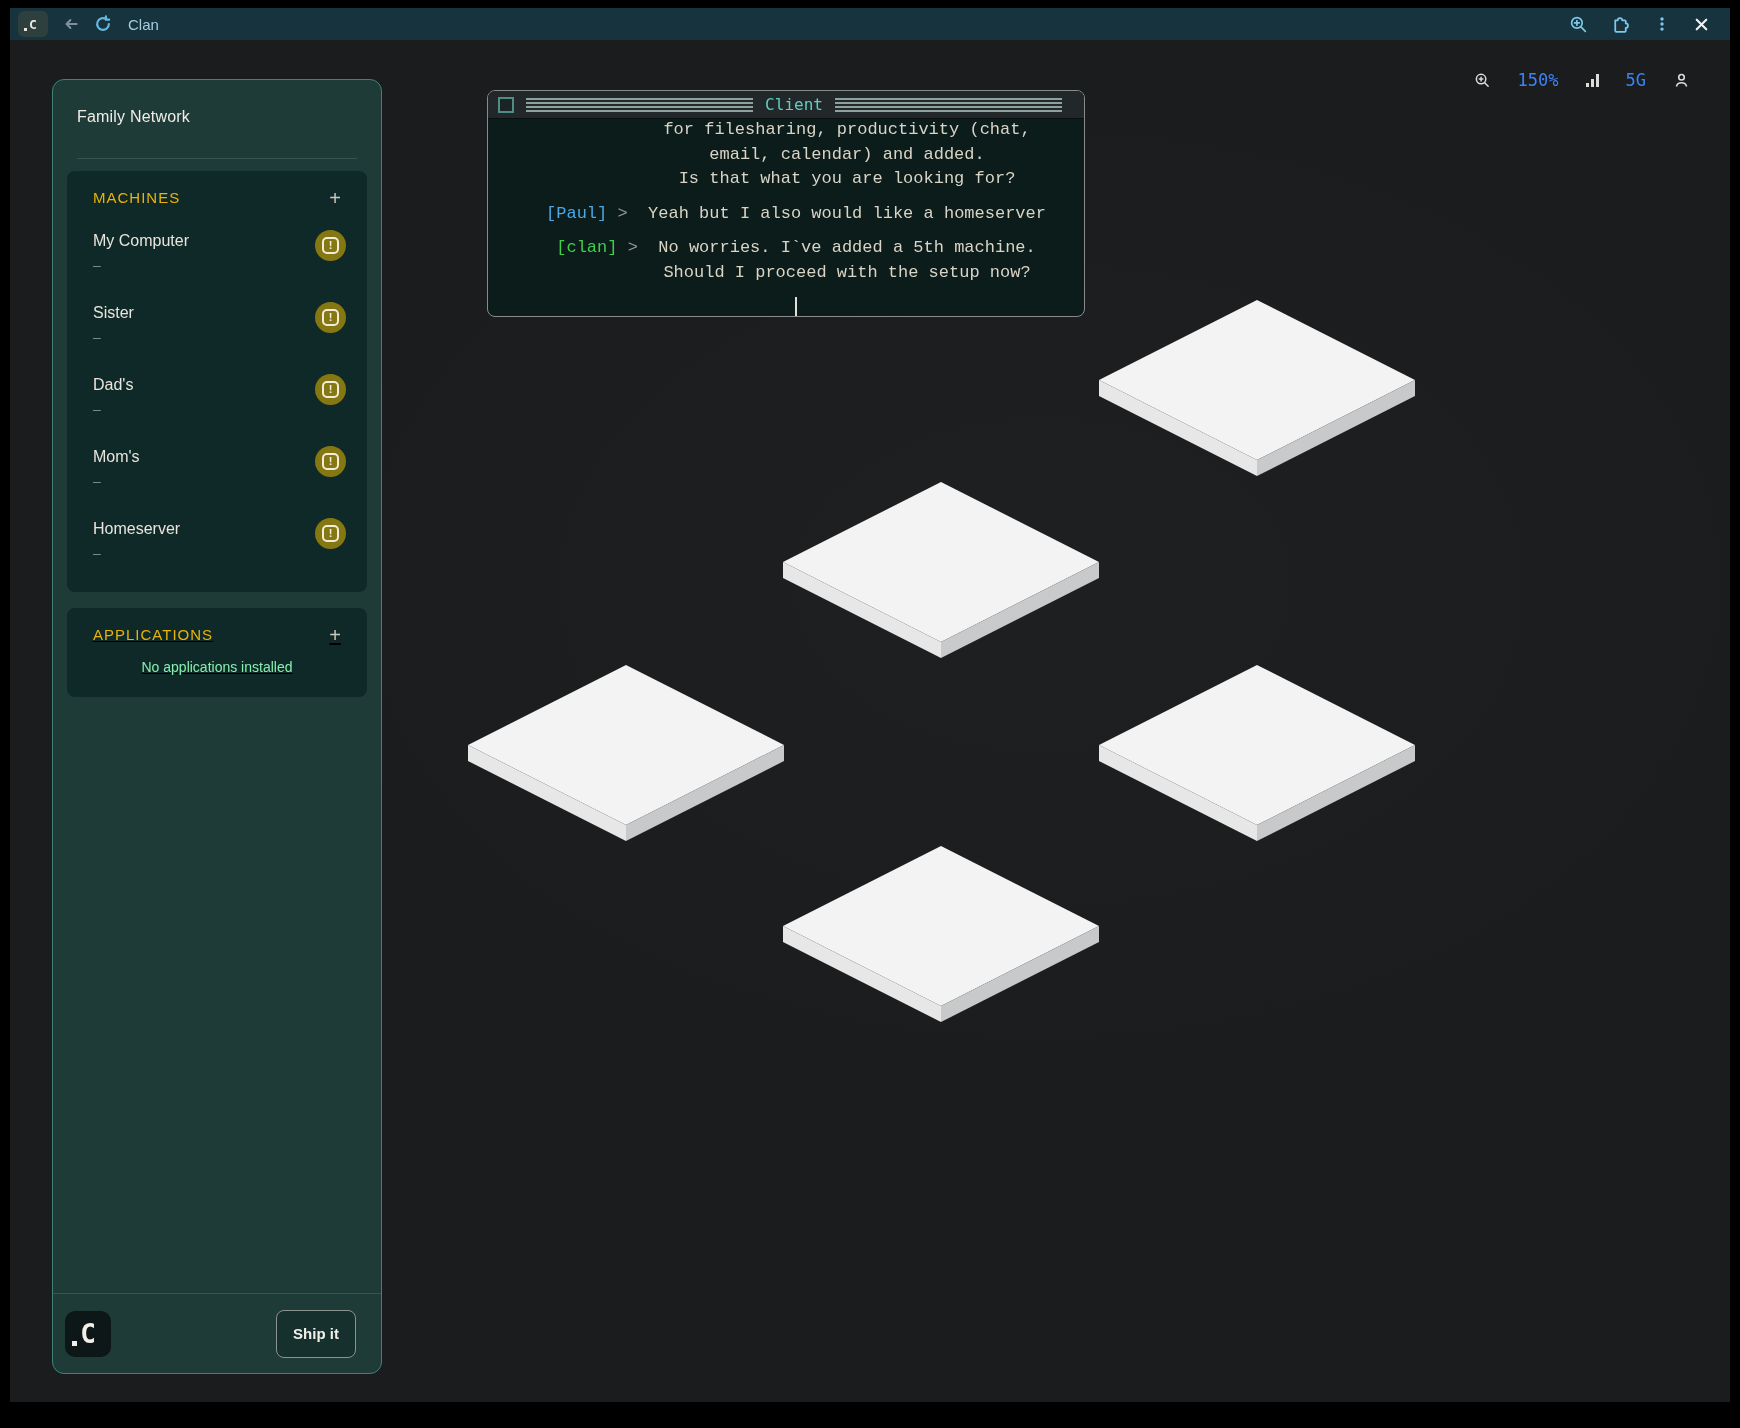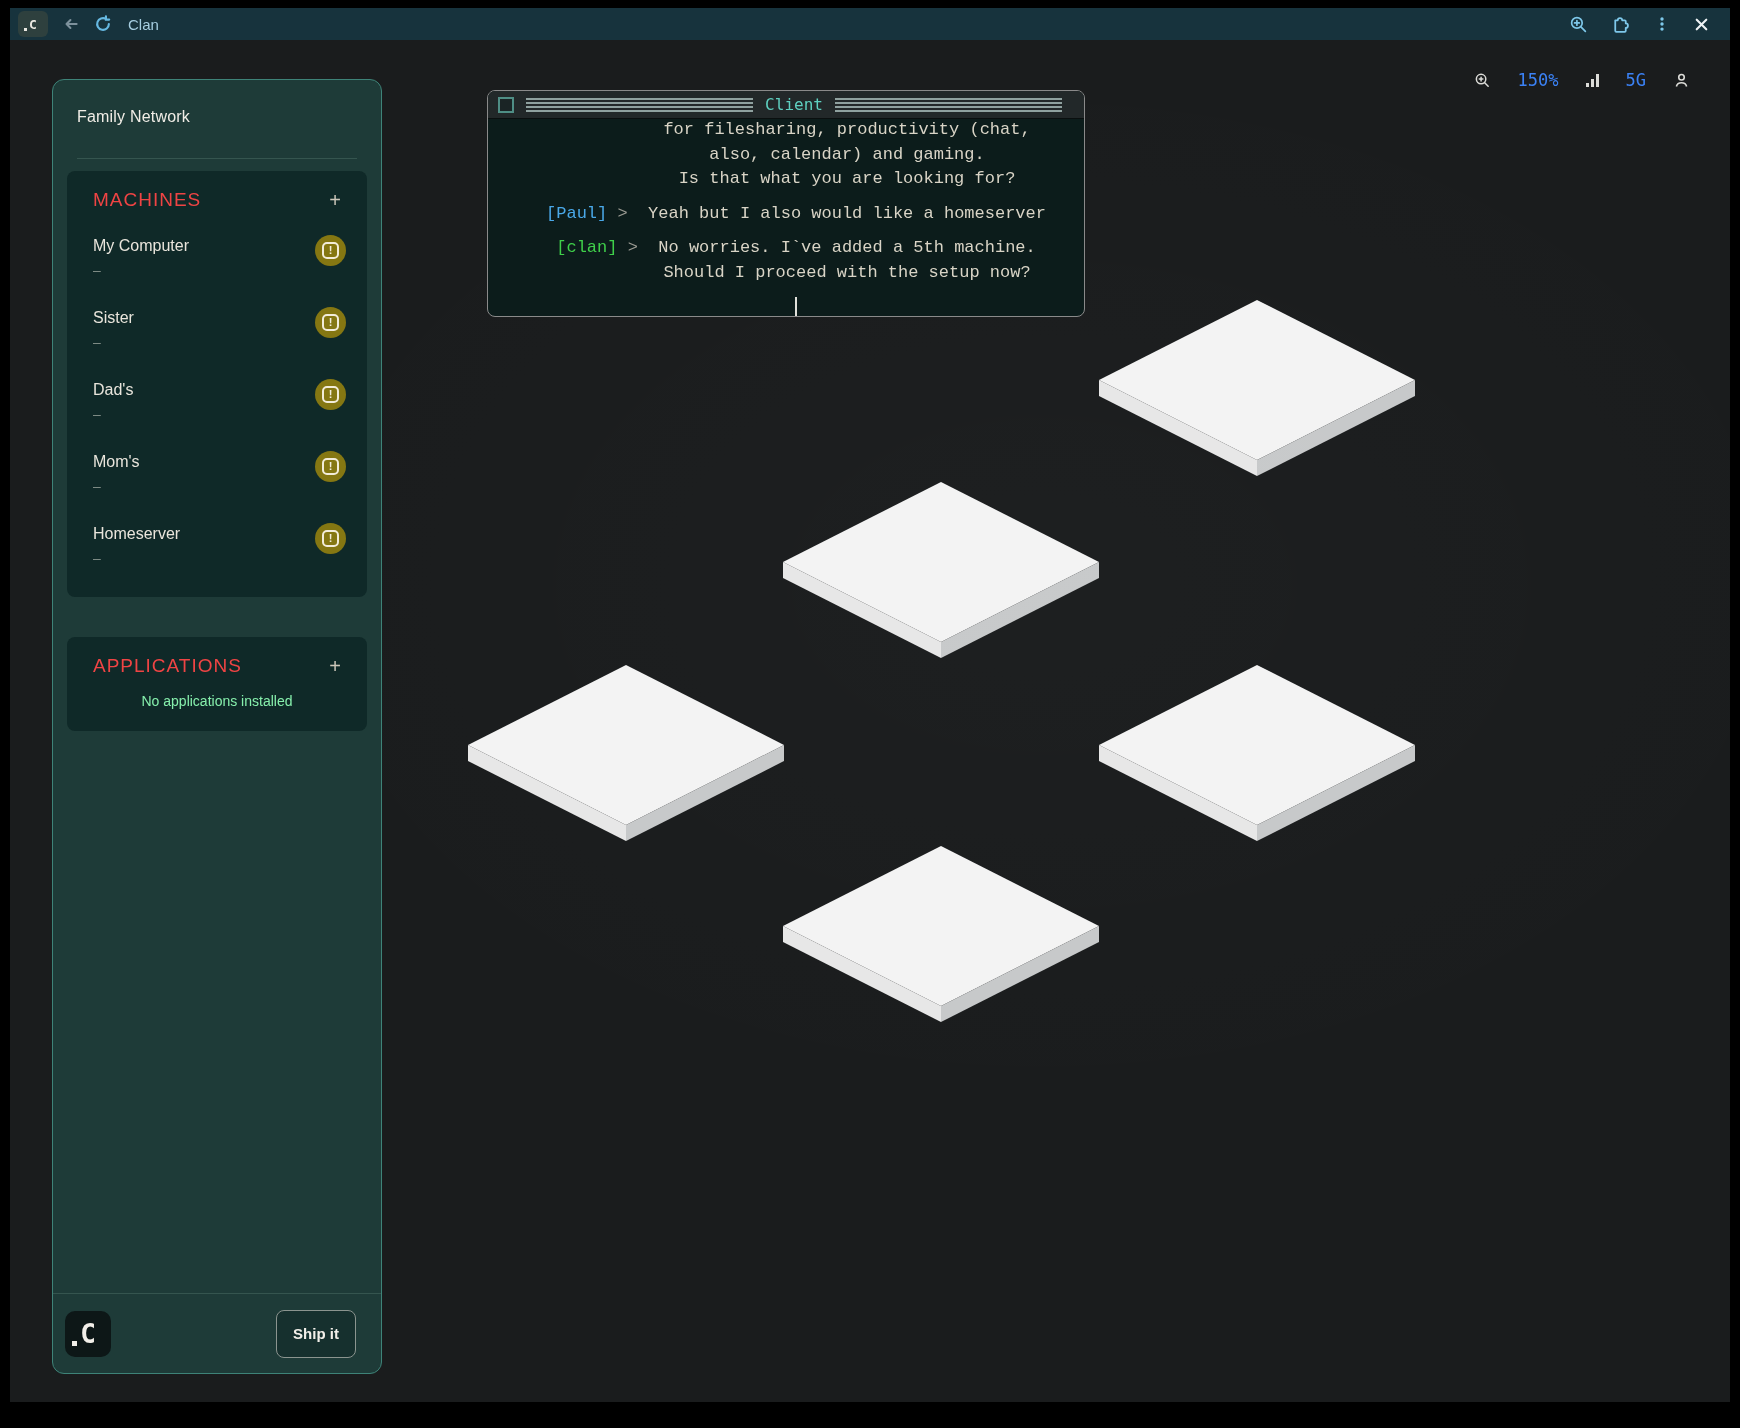--- a/index.html
+++ b/index.html
@@ -51,23 +51,23 @@
   .t-sep{color:#9a9a92;}
   .t-cursor-line{margin-top:12px;height:21px;}
   .t-cursor{display:inline-block;width:2px;height:20px;background:#e0e0da;vertical-align:top;}
 
   
   .sidebar{position:absolute;left:42px;top:39px;width:330px;height:1295px;background:#1e3b38;border:1px solid #3e8378;border-radius:12px;z-index:7;}
   .sb-header{padding:28px 24px 0;}
   .sb-title{color:#f0ede6;font-size:16px;font-weight:500;letter-spacing:0.2px;}
   .sb-divider{margin-top:32px;border-bottom:1px solid #35554f;}
   .sb-panel{margin:12px 14px 0;background:#0f2928;border-radius:8px;padding:18px 26px 12px;}
-  .sb-panel.apps{margin-top:40px;padding-bottom:22px;}
+  .sb-panel.apps{margin-top:16px;padding-bottom:22px;text-decoration:underline;}
   .panel-head{display:flex;align-items:center;justify-content:space-between;}
-  .panel-title{color:#ef4444;font-size:19px;letter-spacing:1px;}
+  .panel-title{color:#eab308;font-size:15px;letter-spacing:1px;}
   .panel-add{color:#cdc7ba;font-size:20px;line-height:16px;cursor:default;}
   .machines-list{margin-top:14px;}
   .m-row{position:relative;height:72px;padding-top:12px;}
   .m-name{color:#e9e5dc;font-size:16px;}
   .m-sub{display:block;margin-top:7px;color:#7d8a84;font-size:14px;}
   .warn-icon{position:absolute;right:-5px;top:10px;width:31px;height:31px;border-radius:50%;background:#857712;display:flex;align-items:center;justify-content:center;}
   .warn-box{width:17px;height:17px;border:2px solid #f2ecd9;border-radius:5px;color:#f2ecd9;font-size:11px;font-weight:bold;display:flex;align-items:center;justify-content:center;line-height:1;}
   .apps-empty{margin-top:16px;text-align:center;color:#86efac;font-size:14px;}
   .sb-footer{position:absolute;left:0;right:0;bottom:0;height:80px;border-top:1px solid #35554f;display:flex;align-items:center;justify-content:space-between;padding:0 25px 0 12px;}
   .logo-box{width:46px;height:46px;background:#0d1717;border-radius:10px;display:flex;align-items:center;justify-content:center;}
@@ -176,21 +176,21 @@
 
   <div class="terminal">
     <div class="term-titlebar">
       <div class="term-closebox"></div>
       <div class="term-stripes"></div>
       <div class="term-title">Client</div>
       <div class="term-stripes"></div>
     </div>
     <div class="term-body" id="term-body">
         <div class="t-line"><span class="t-text">          for filesharing, productivity (chat,</span></div>
-        <div class="t-line"><span class="t-text">          also, calendar) and gaming.</span></div>
+        <div class="t-line"><span class="t-text">          email, calendar) and added.</span></div>
         <div class="t-line"><span class="t-text">          Is that what you are looking for?</span></div>
         <div class="t-line gap"><span class="t-prefix p-user">[Paul]</span><span class="t-sep"> &gt;  </span><span class="t-text">Yeah but I also would like a homeserver</span></div>
         <div class="t-line gap"><span class="t-prefix p-clan">[clan]</span><span class="t-sep"> &gt;  </span><span class="t-text">No worries. I`ve added a 5th machine.</span></div>
         <div class="t-line"><span class="t-text">          Should I proceed with the setup now?</span></div>
         <div class="t-cursor-line"><span class="t-cursor"></span></div>
       </div>
   </div>
 
   <div class="sidebar">
     <div class="sb-header">

